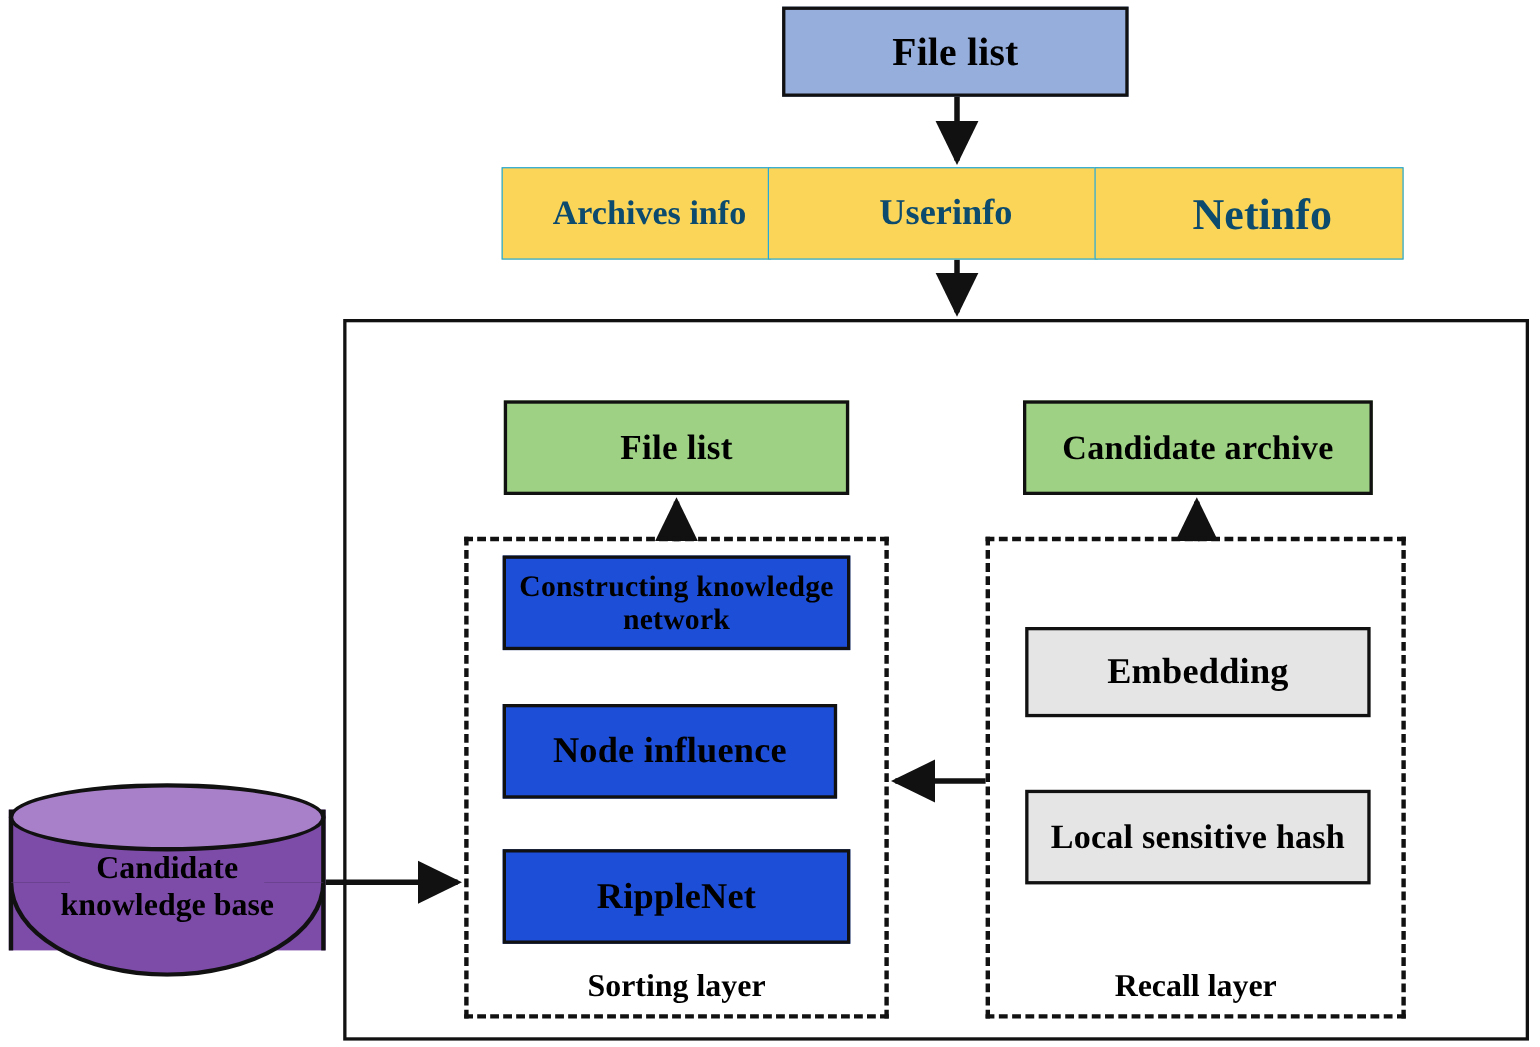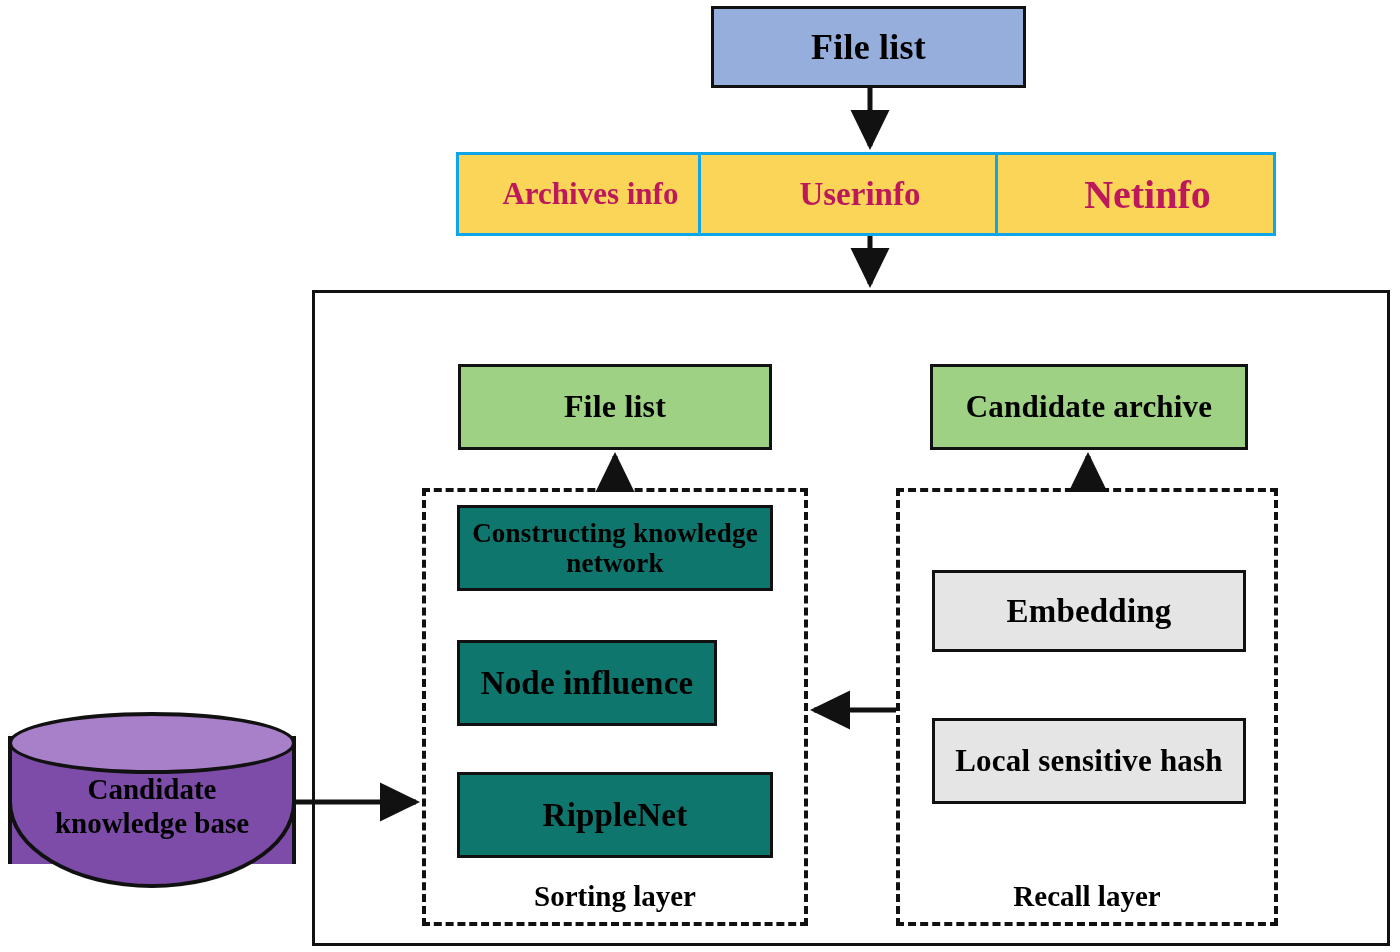--- a/index.html
+++ b/index.html
@@ -36,27 +36,27 @@
     font-size: 36px;
   }
   
   #info-row {
     position: absolute;
     left: 456px; top: 152px; width: 820px; height: 84px;
     display: flex;
   }
   #info-row .cell {
     box-sizing: border-box;
-    border: 3px solid #0ea5e9;
+    border: 1px solid #0ea5e9;
     background: #FAD558;
     display: flex;
     align-items: center;
     justify-content: center;
     font-weight: bold;
-    color: #be185d;
+    color: #0c4a6e;
     padding-left: 24px;
   }
   #info-row .cell + .cell { margin-left: -3px; }
   .cell-archives { width: 256px; font-size: 31px; }
   .cell-user     { width: 314px; font-size: 33px; }
   .cell-net      { width: 294px; font-size: 40px; }
 
   
   #outer-container {
     position: absolute;
@@ -93,23 +93,23 @@
     font-weight: bold;
     font-size: 29px;
     color: #000000;
     white-space: nowrap;
     text-align: center;
   }
   #sorting-caption { left: 422px; top: 880px; width: 386px; }
   #recall-caption  { left: 896px; top: 880px; width: 382px; }
 
   
-  .red-box { background: #0f766e; }
+  .red-box { background: #1d4ed8; }
   #red-construct { left: 457px; top: 505px; width: 316px; height: 86px; font-size: 27px; }
-  #red-node      { left: 457px; top: 640px; width: 260px; height: 86px; font-size: 33px; }
+  #red-node      { left: 457px; top: 640px; width: 304px; height: 86px; font-size: 33px; }
   #red-ripple    { left: 457px; top: 772px; width: 316px; height: 86px; font-size: 33px; }
 
   
   .blue-box { background: #e5e5e5; }
   #blue-embedding { left: 932px; top: 570px; width: 314px; height: 82px; font-size: 33px; }
   #blue-lsh       { left: 932px; top: 718px; width: 314px; height: 86px; font-size: 31px; }
 
   
   #db-cylinder {
     position: absolute;

